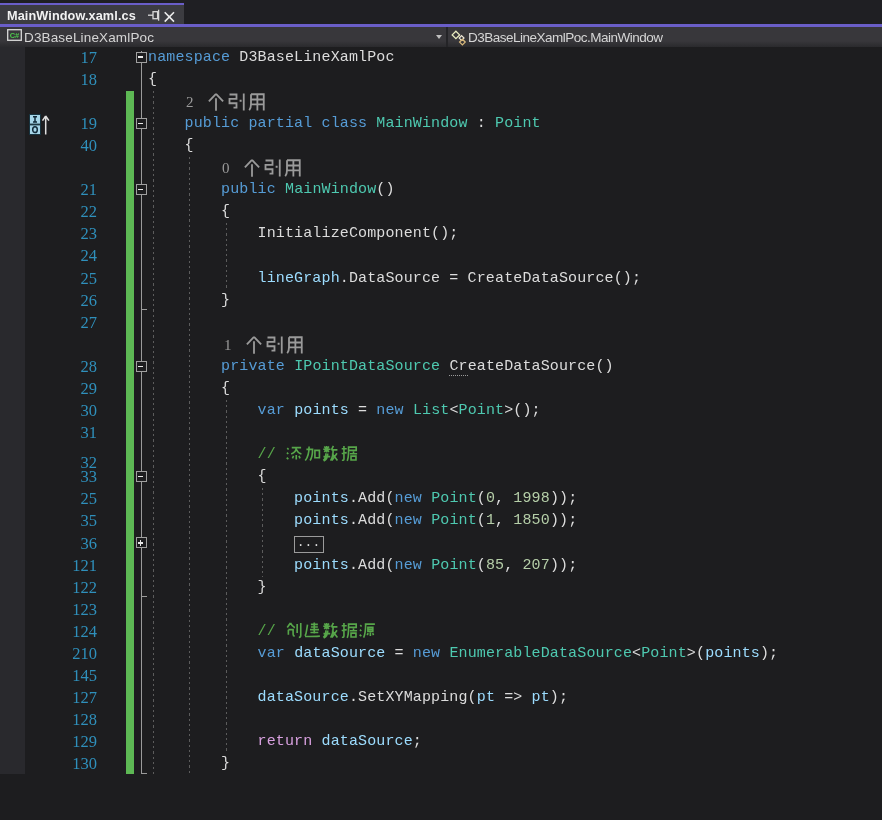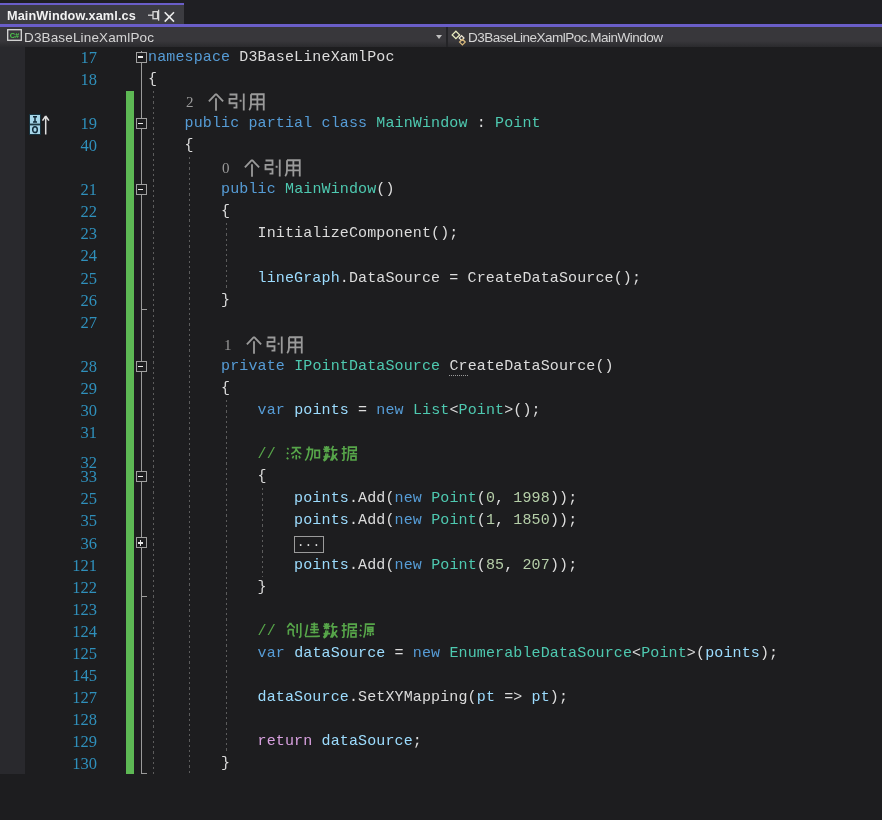--- a/index.html
+++ b/index.html
@@ -173,21 +173,21 @@
             <path d="M4.8 1.5 L2 5.5 M4.8 1.5 C5.8 3.6 7.2 5 8.8 5.8 M3 7.5 H7.2 V11.5 Q7.2 13 8.6 13.4 M3 7.5 V12 M10.8 2.5 V10.5 M14 1.5 V12.5 Q14 14.3 12.3 14.3"></path>
           </svg><svg class="cj" viewBox="0 0 16 16">
             <path d="M10 1 V10.8 M7 2.8 H13.2 M7 5.1 H13.2 M6.2 7.5 H14.2 M6.6 10 H13.6 M4 3 L3.2 8 Q2.8 11.5 1.8 13 M1.8 13.6 C6 13.6 10 13.6 15 13.2"></path>
           </svg><svg class="cj" viewBox="0 0 16 16">
             <path d="M5 1.5 V7.4 M2 4.4 H8.4 M2.9 2 L7.1 6.8 M7.1 2 L2.9 6.8 M2.2 11 H8.2 M6 8.2 C6 11.5 4.6 13.8 2.4 14.8 M4.4 8 C4.4 11.4 3.6 13.3 2 14.4 M11 1.5 L9.3 5 M9.3 5 H14.6 M10.8 5 C10.8 9 10 12.3 8.5 14.6 M9.9 8.2 L14.6 14.4 M14.2 8 L9.7 14.5"></path>
           </svg><svg class="cj" viewBox="0 0 16 16">
             <path d="M3.5 1.5 V13 Q3.5 14.8 1.8 14 M1.5 4 H6 M1.5 8.2 L6 7.4 M7.6 2.5 H14.4 V5.5 H7.6 Z M7.6 5.5 C7.6 10.5 7.2 13 6.4 14.7 M8.8 8.4 H15.2 M12 6.4 V8.4 M9.8 10.5 H14.2 V14 H9.8 Z"></path>
           </svg><svg class="cj" viewBox="0 0 16 16">
             <path d="M2 3.5 L3.2 4.7 M1.7 7.5 L2.9 8.7 M1.5 12 L3 13.2 M6 2.5 H15 M6.8 2.5 C6.8 8 6.5 11.5 5 14.5 M8.8 5.5 H13.2 V9 H8.8 Z M8.8 7.2 H13.2 M11 10 V13.2 M9 10.6 L8.2 12.4 M13 10.6 L13.8 12.4"></path>
           </svg></i></div>
-<div class="ln" style="top:595.9px">125</div>
+<div class="ln" style="top:595.9px">210</div>
 <div class="cd" style="top:595.9px">            <i class="k">var</i> <i class="b">dataSource</i> = <i class="k">new</i> <i class="t">EnumerableDataSource</i>&lt;<i class="t">Point</i>&gt;(<i class="b">points</i>);</div>
 <div class="ln" style="top:617.9px">145</div>
 <div class="ln" style="top:640.0px">127</div>
 <div class="cd" style="top:640.0px">            <i class="b">dataSource</i>.SetXYMapping(<i class="b">pt</i> =&gt; <i class="b">pt</i>);</div>
 <div class="ln" style="top:662.1px">128</div>
 <div class="ln" style="top:684.2px">129</div>
 <div class="cd" style="top:684.2px">            <i class="q">return</i> <i class="b">dataSource</i>;</div>
 <div class="ln" style="top:706.3px">130</div>
 <div class="cd" style="top:706.3px">        }</div>
 <div class="ln" style="top:728.3px">131</div>

